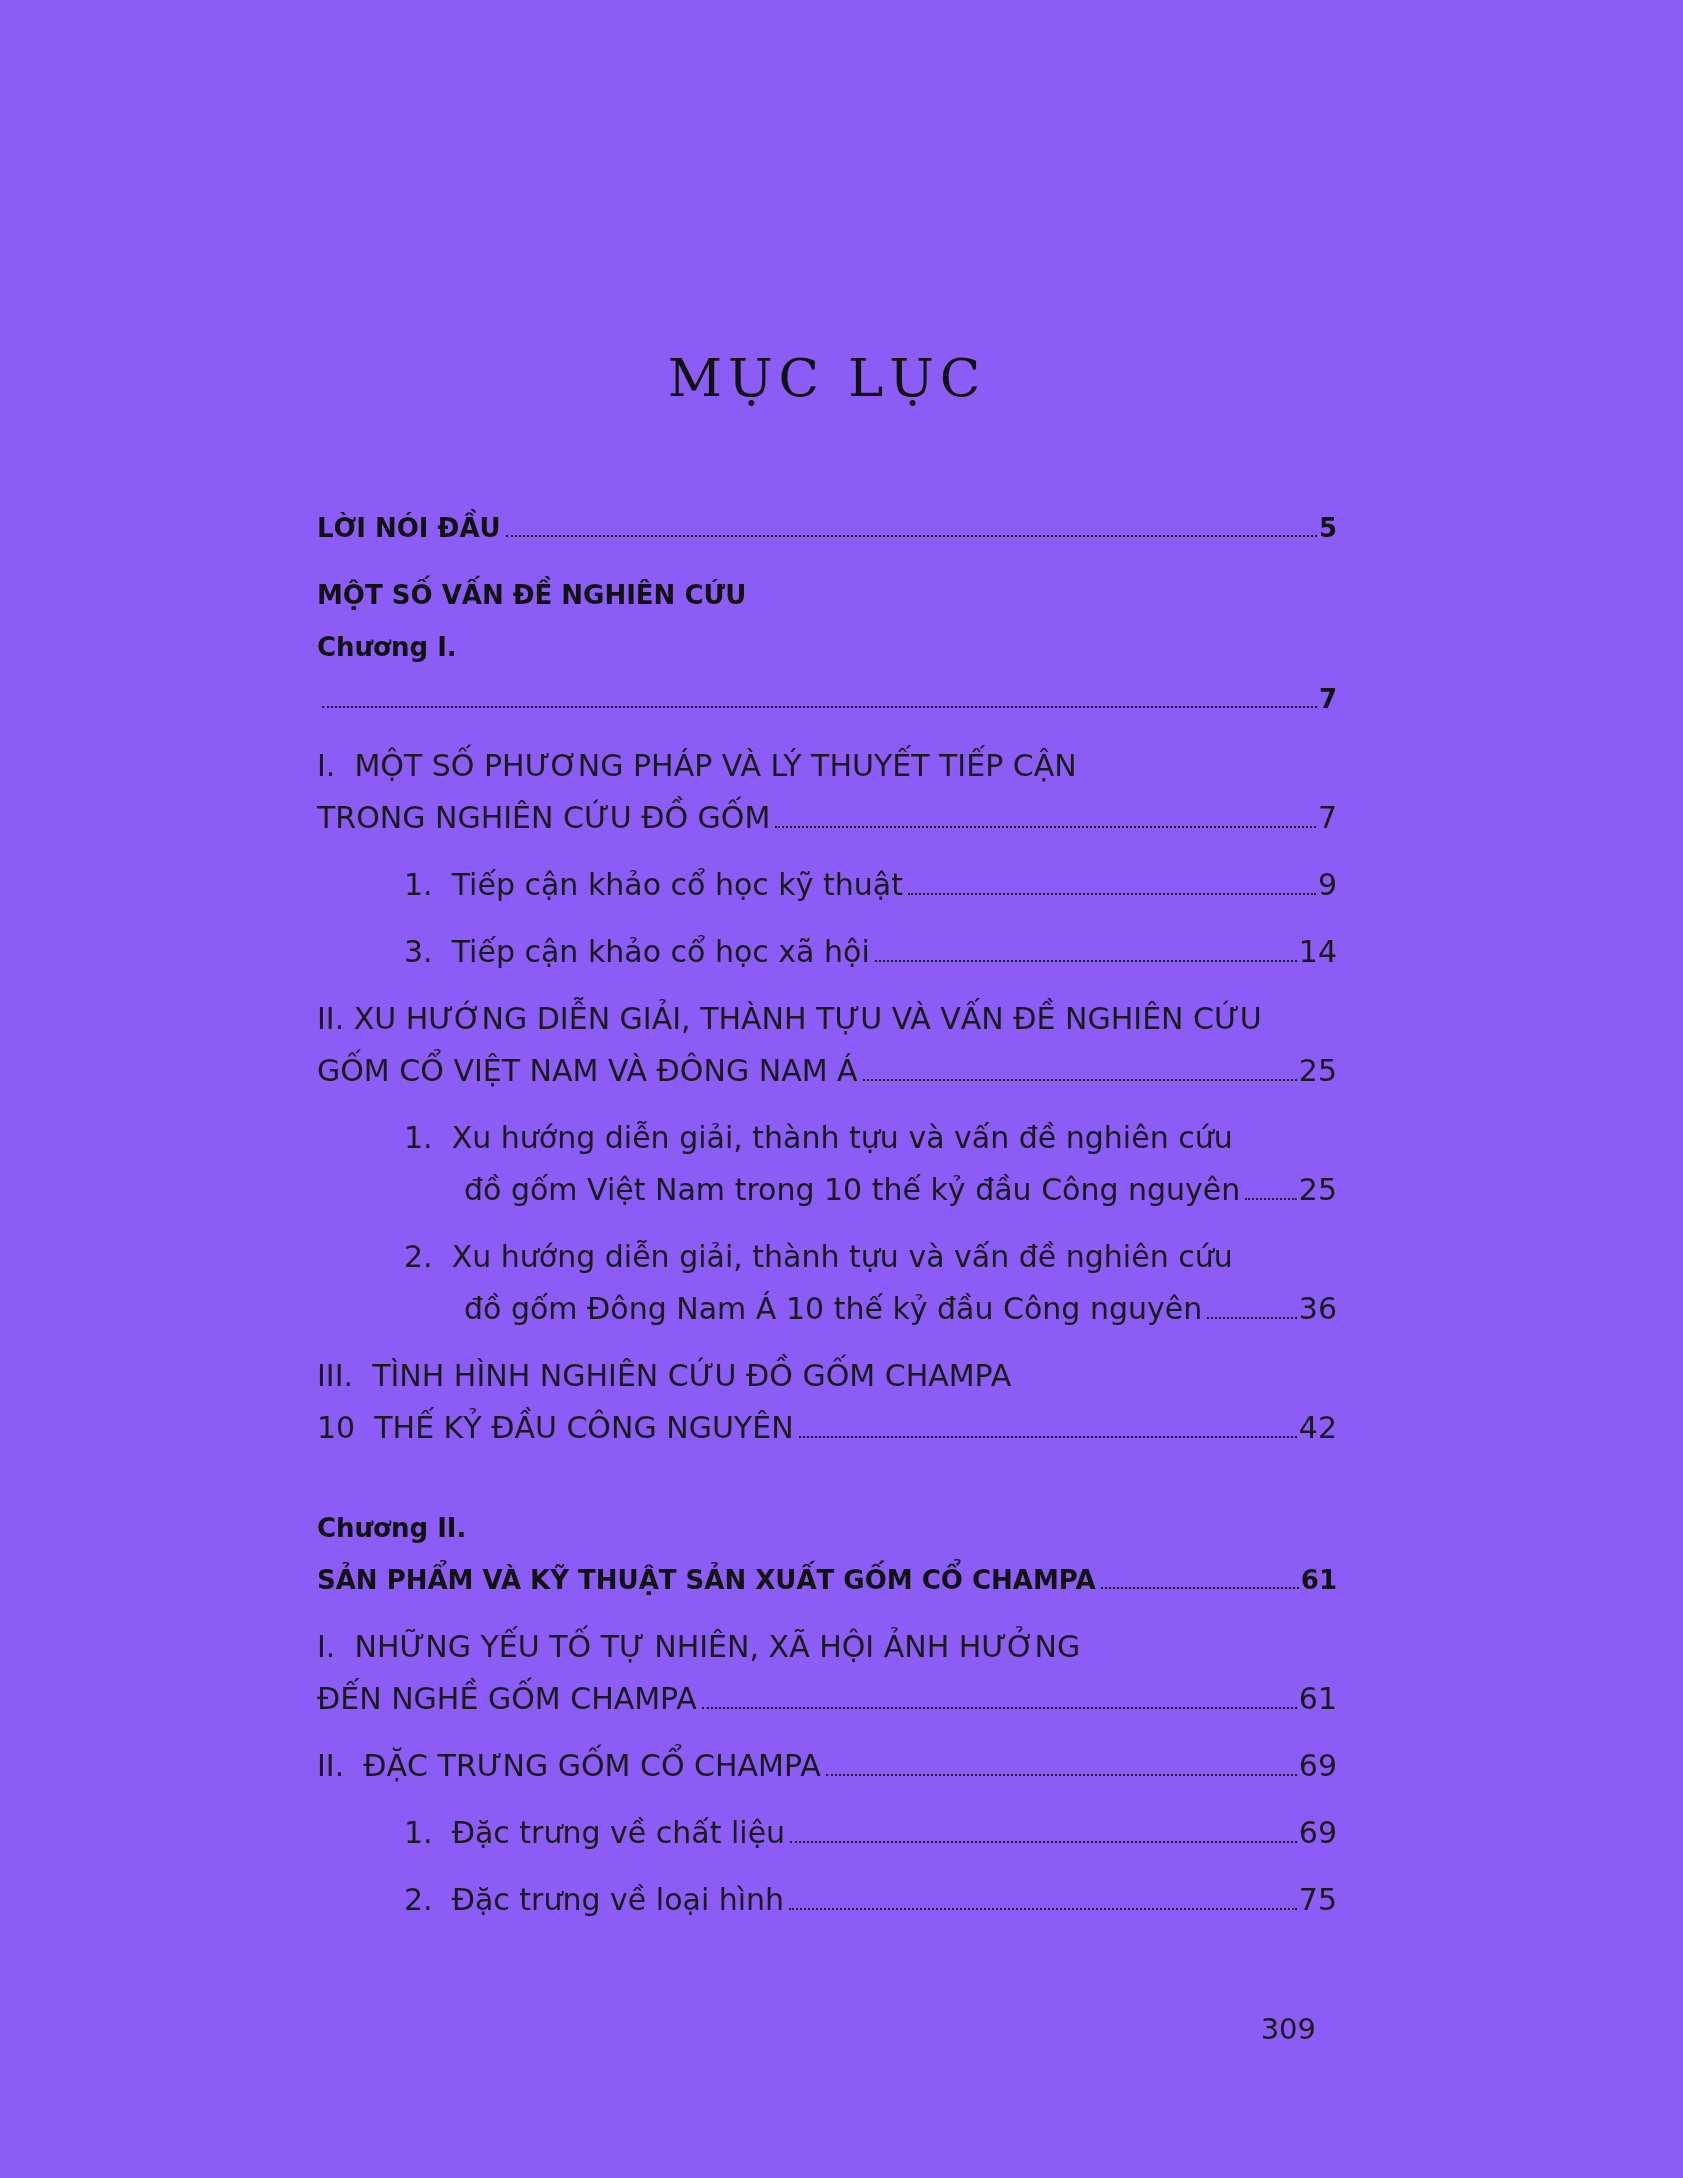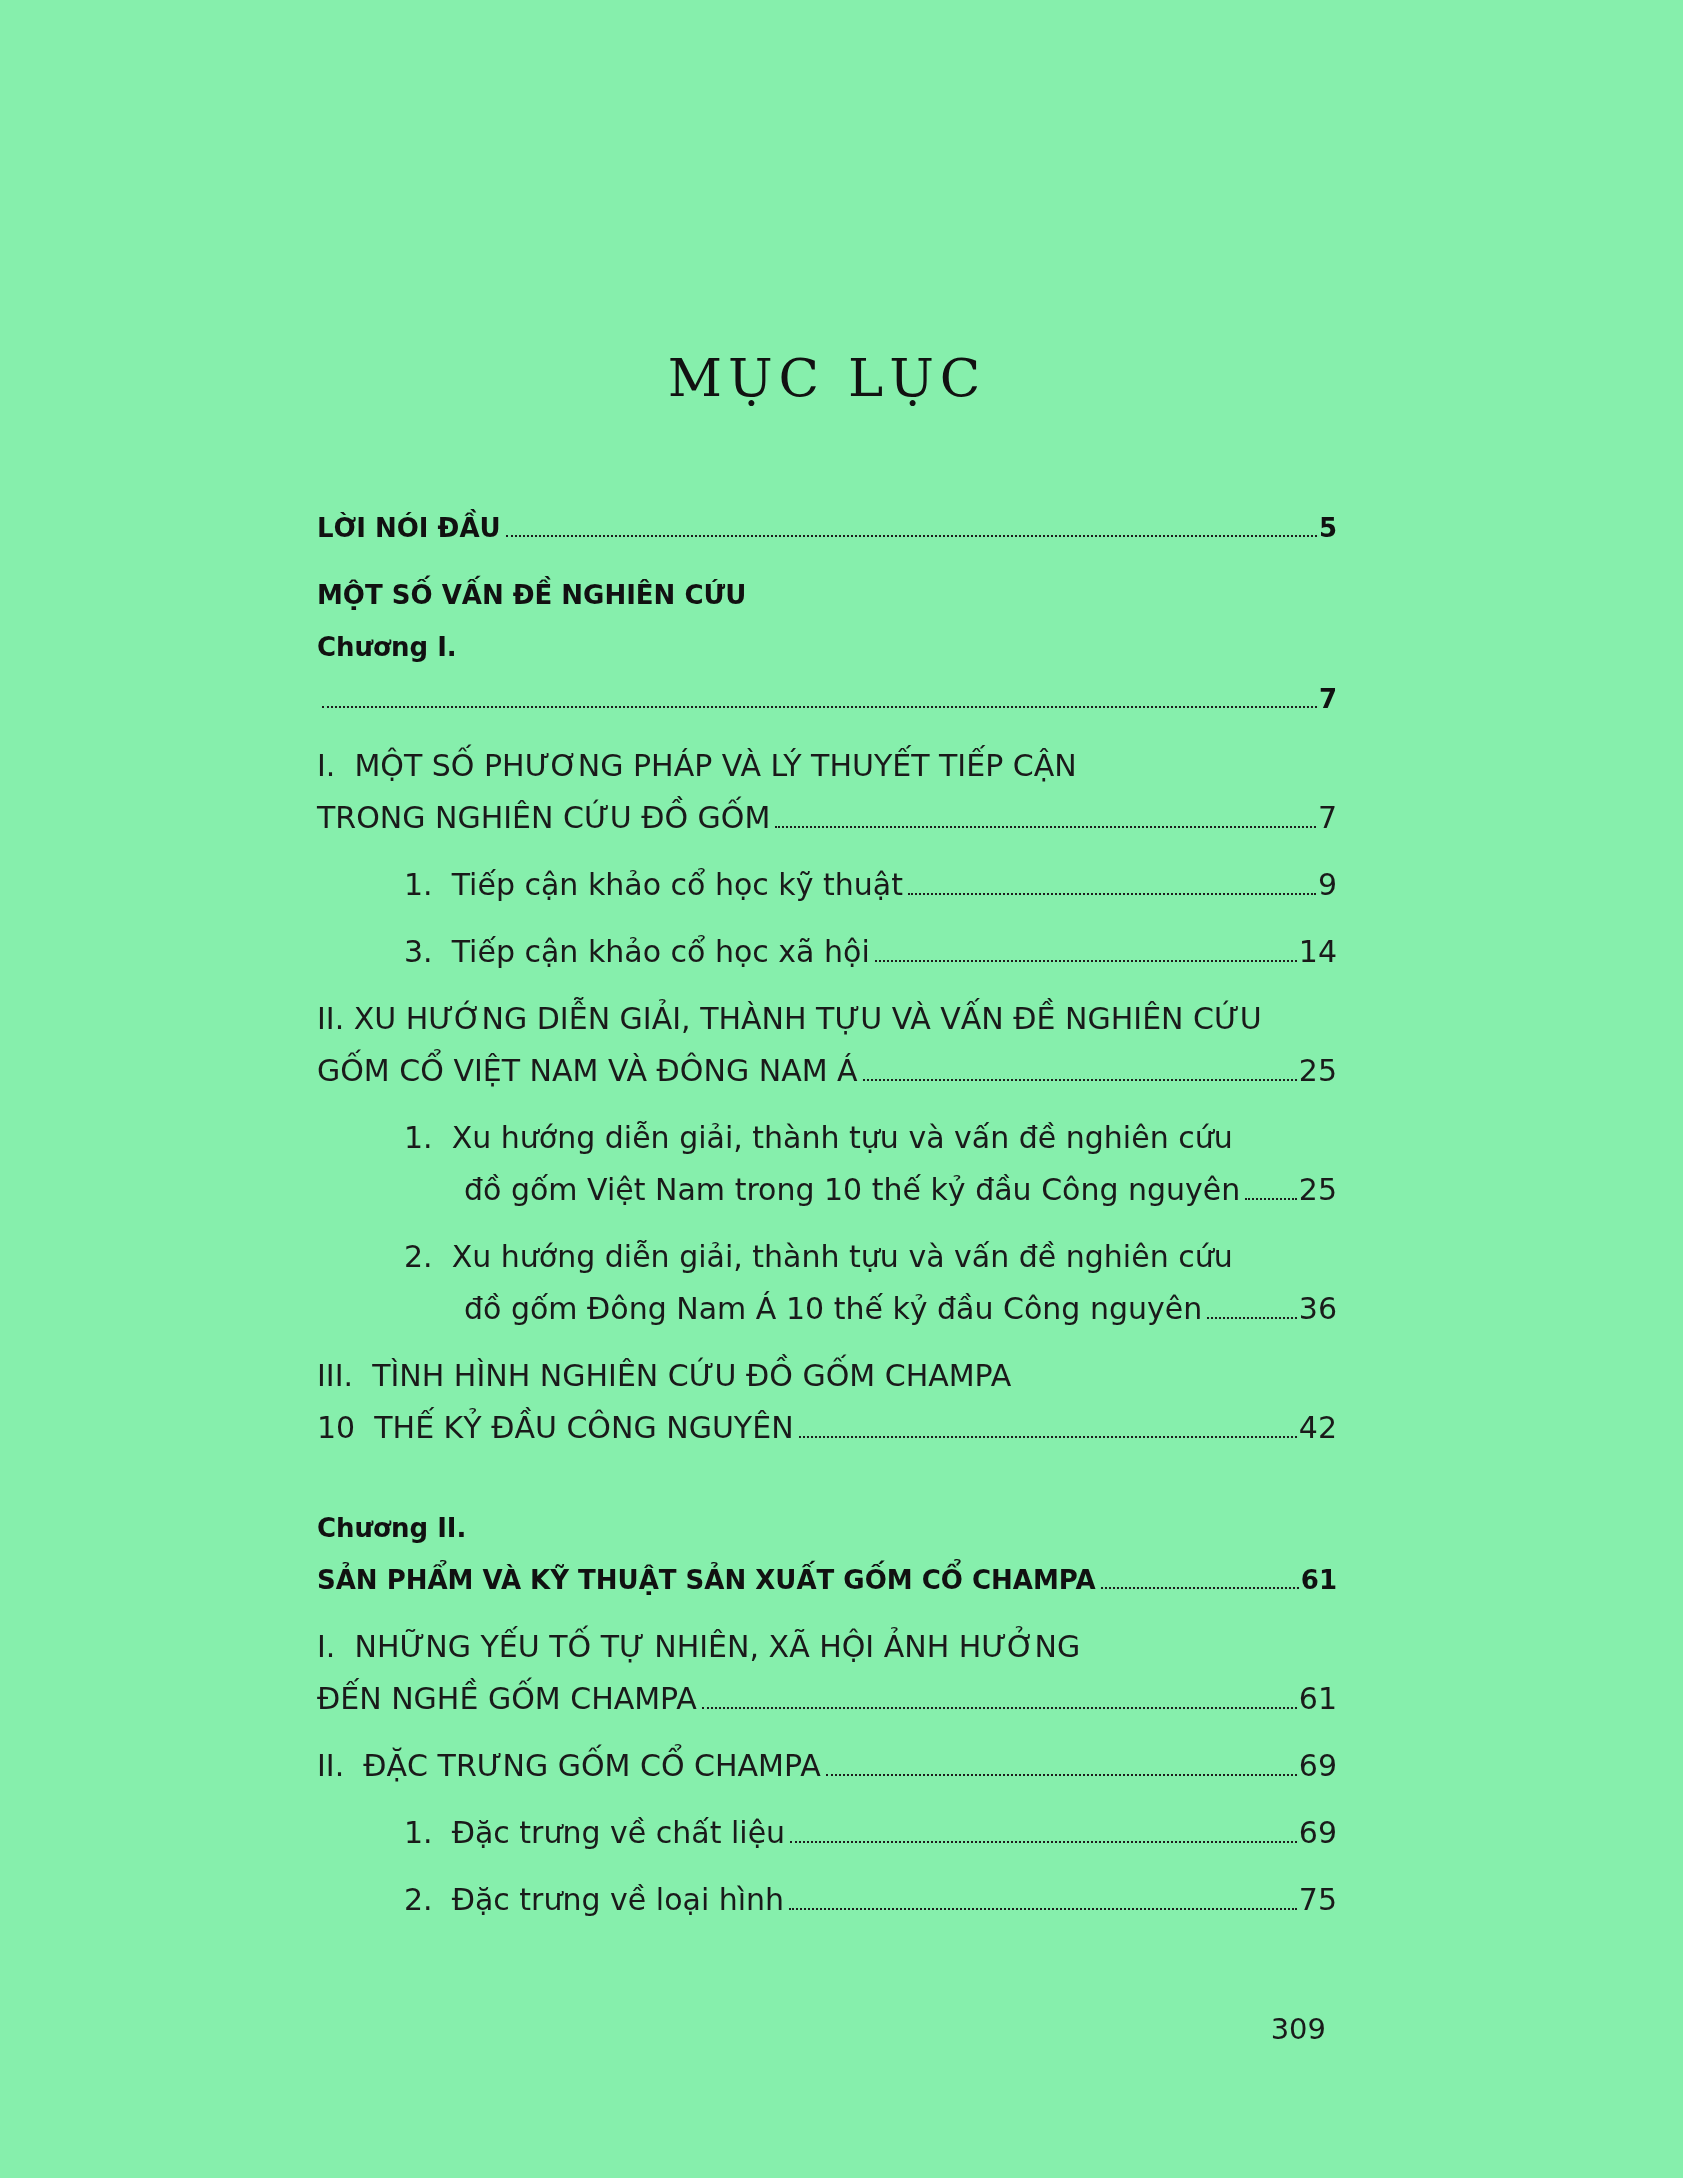--- a/index.html
+++ b/index.html
@@ -4,21 +4,21 @@
 <style>
   html, body {
     margin: 0;
     padding: 0;
     background: #ffffff;
   }
   .page {
     position: relative;
     width: 1683px;
     height: 2178px;
-    background: #86efac;
+    background: #8b5cf6;
     font-family: "DejaVu Sans", sans-serif;
     color: #1a1a1a;
     overflow: hidden;
   }
   .content {
     position: absolute;
     left: 317px;
     top: 347px;
     width: 1020px;
   }
@@ -57,21 +57,21 @@
     flex: 1;
     min-width: 24px;
     border-bottom: 2.5px dotted #1c1c1c;
     margin: 0 2px 0 5px;
   }
   .pnum {
     white-space: pre;
   }
   .folio {
     position: absolute;
-    right: 357px;
+    right: 367px;
     top: 2012px;
     font-size: 29px;
     color: #1a1a1a;
     text-align: right;
   }
 </style>
 </head>
 <body>
 
 <div class="page">

